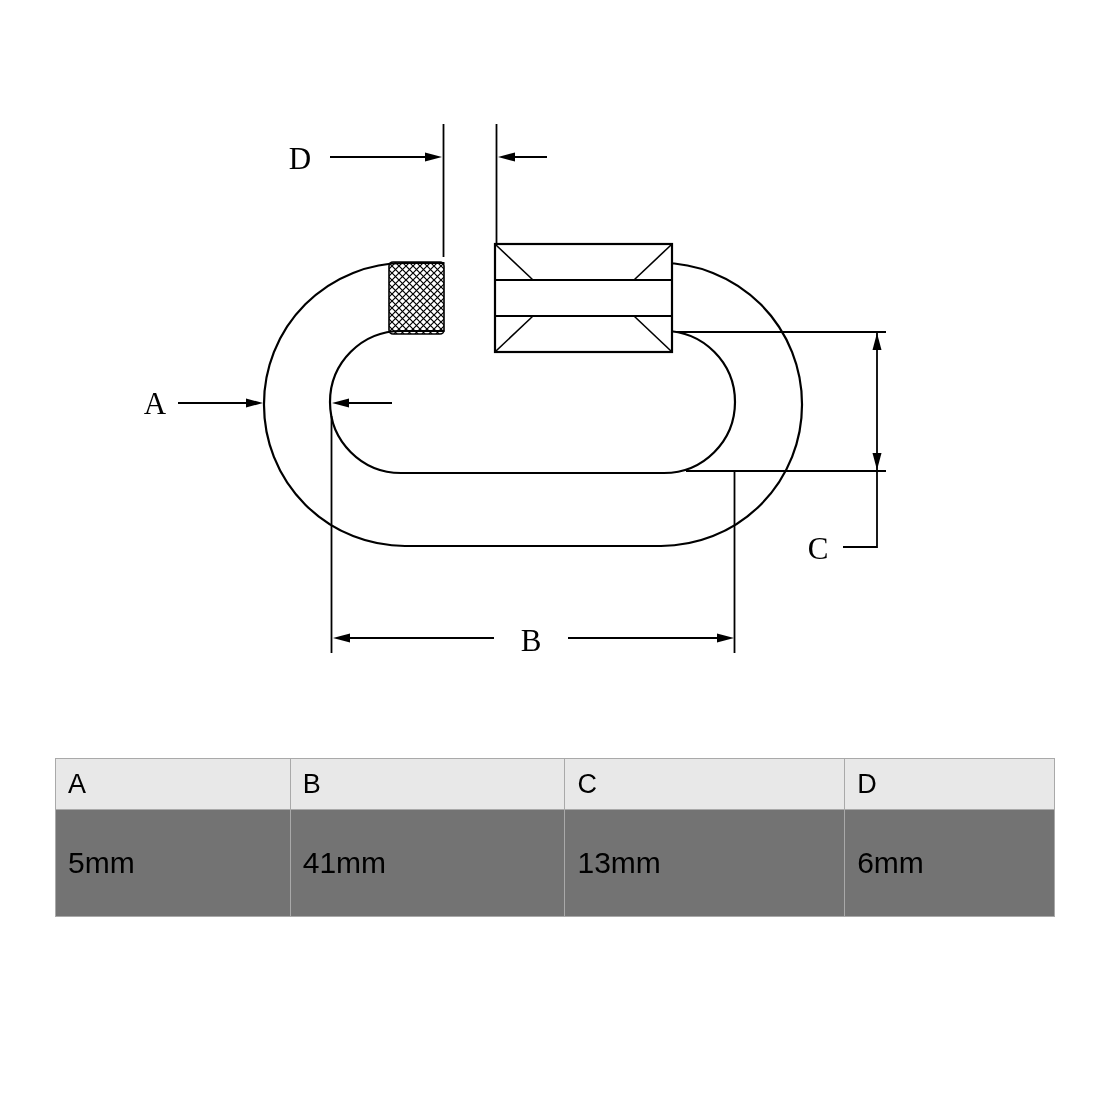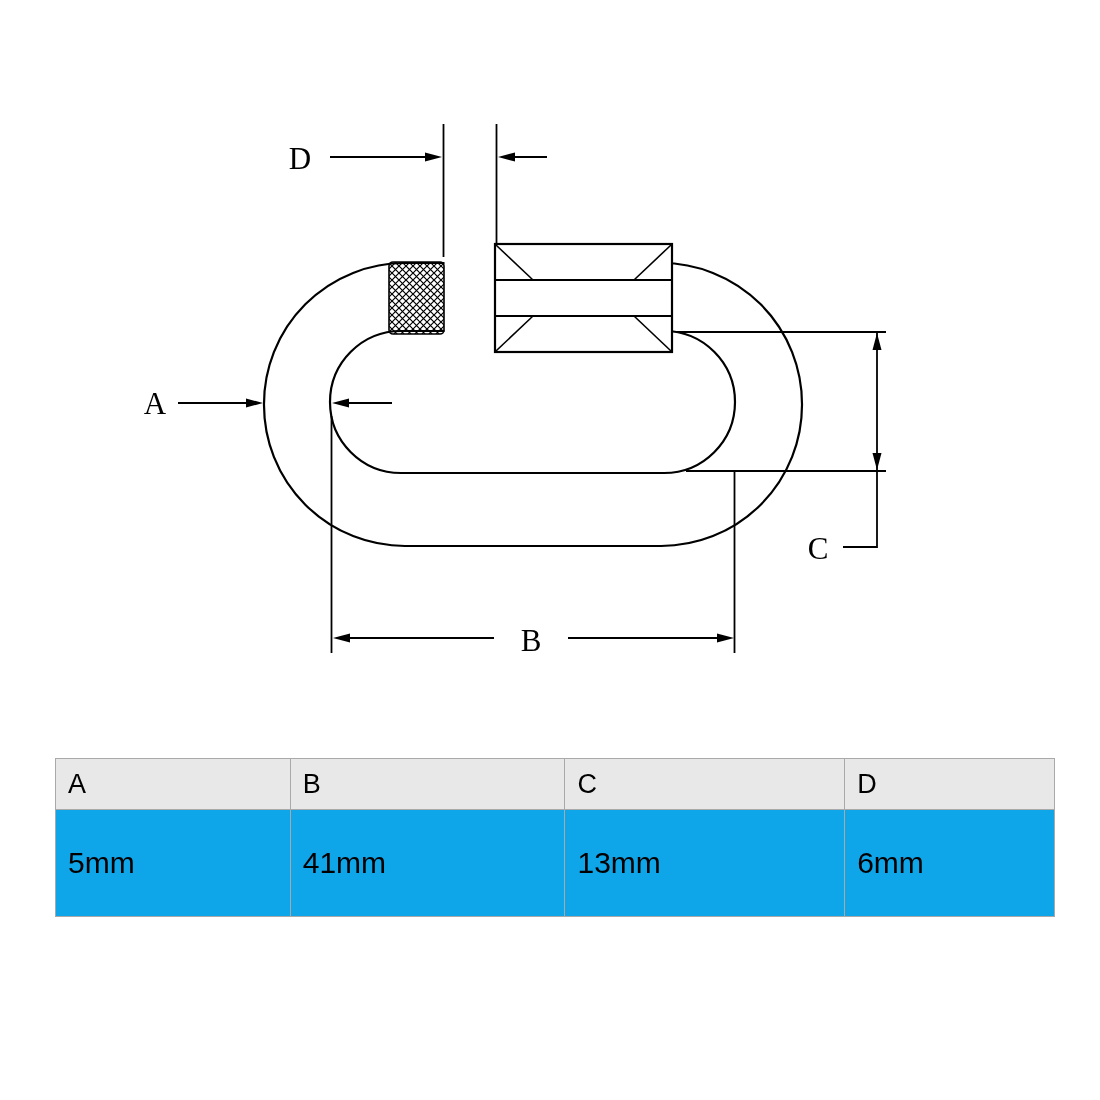--- a/index.html
+++ b/index.html
@@ -37,21 +37,21 @@
     padding: 0 0 0 12px;
     font-weight: 400;
     vertical-align: middle;
   }
   table.spec th {
     background: #e8e8e8;
     height: 50px;
     font-size: 27px;
   }
   table.spec td {
-    background: #0ea5e9;
+    background: #737373;
     height: 106px;
     font-size: 30px;
   }
 </style>
 </head>
 <body>
 
 <div class="page">
 
   <svg class="drawing" width="1100" height="730" viewBox="0 0 1100 730">

